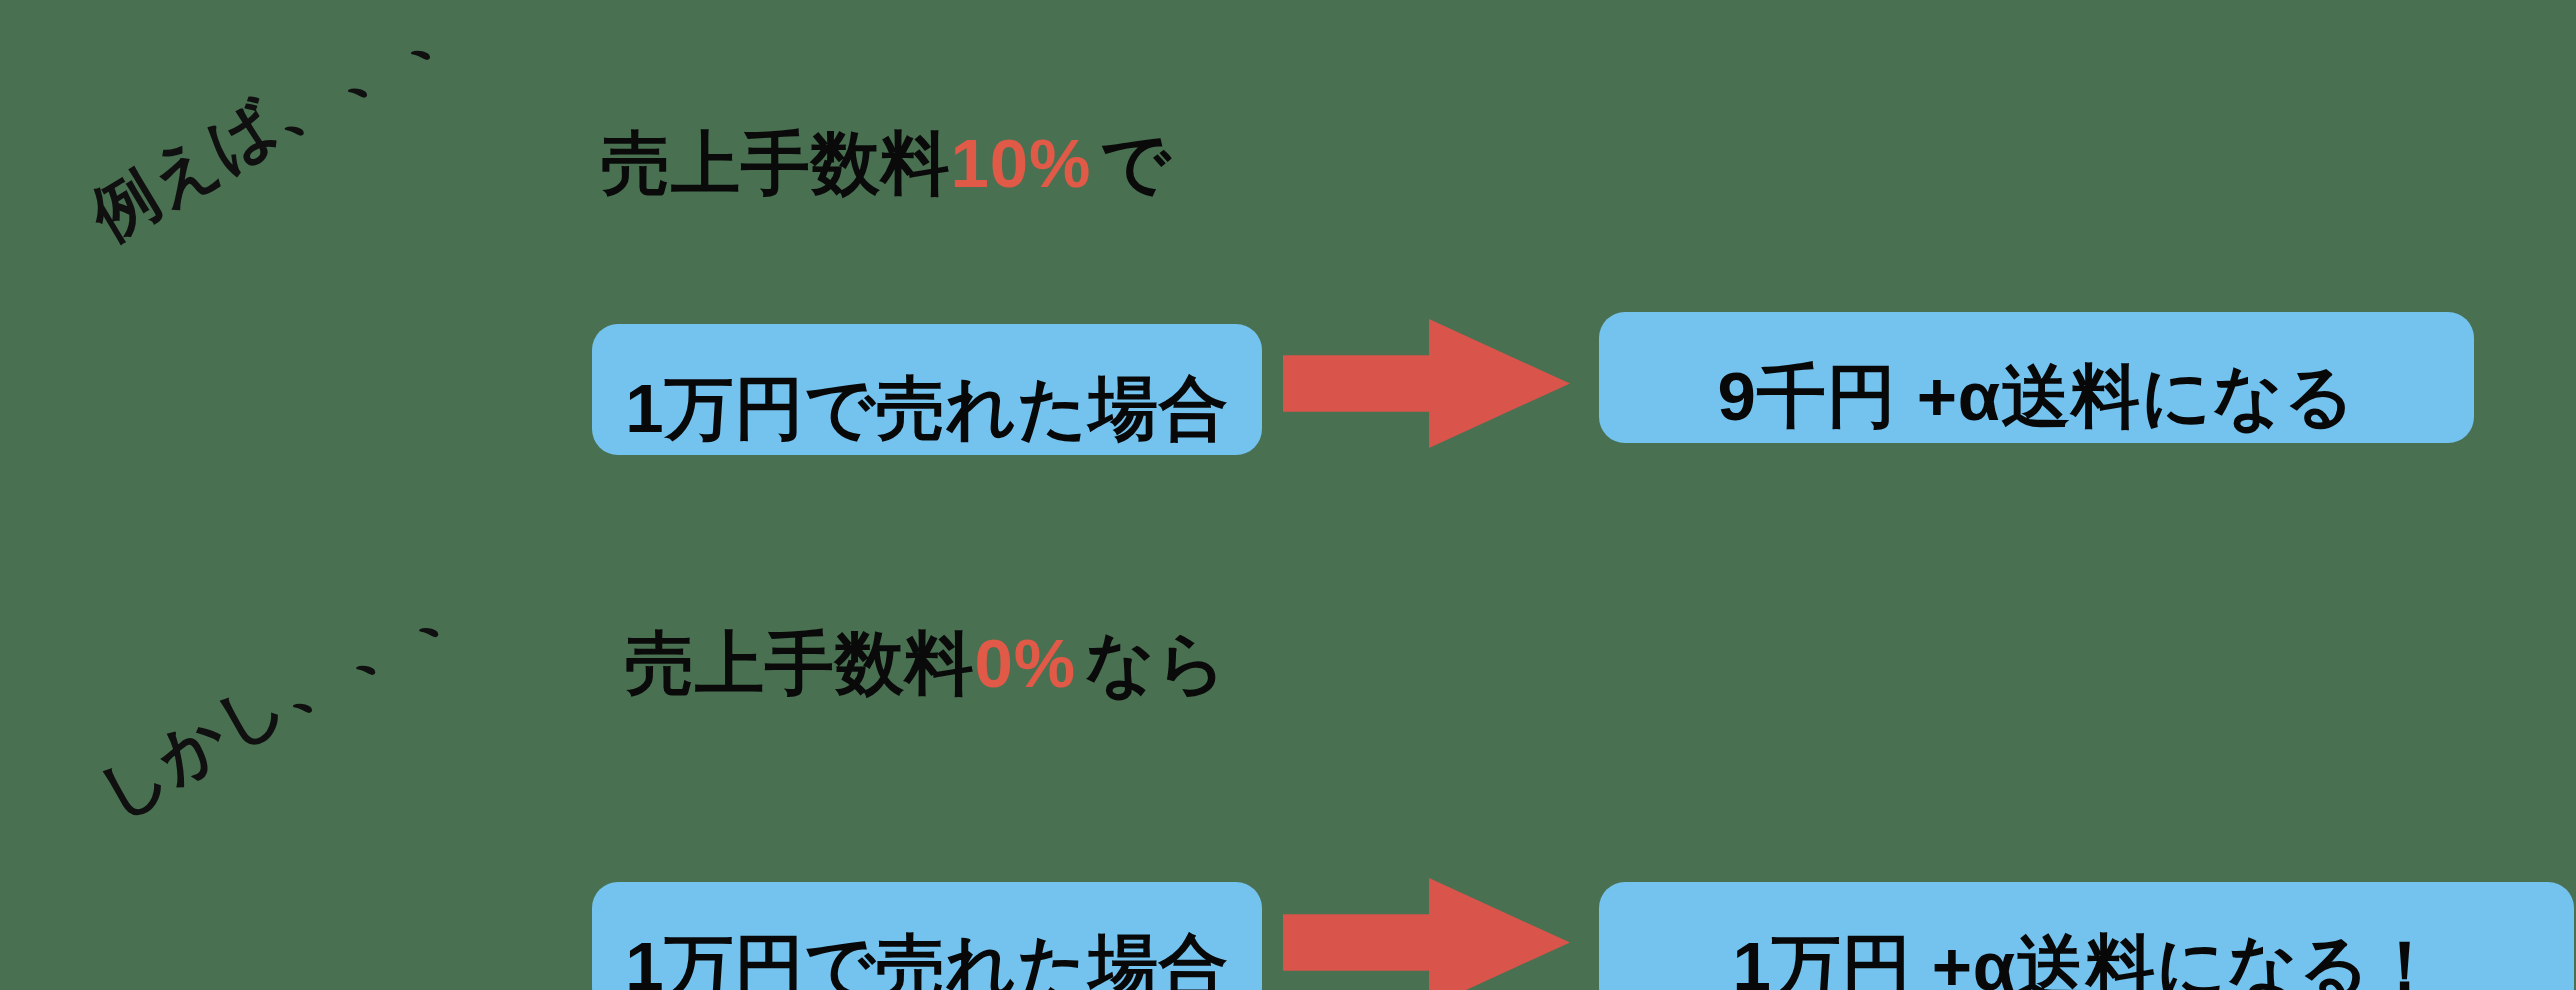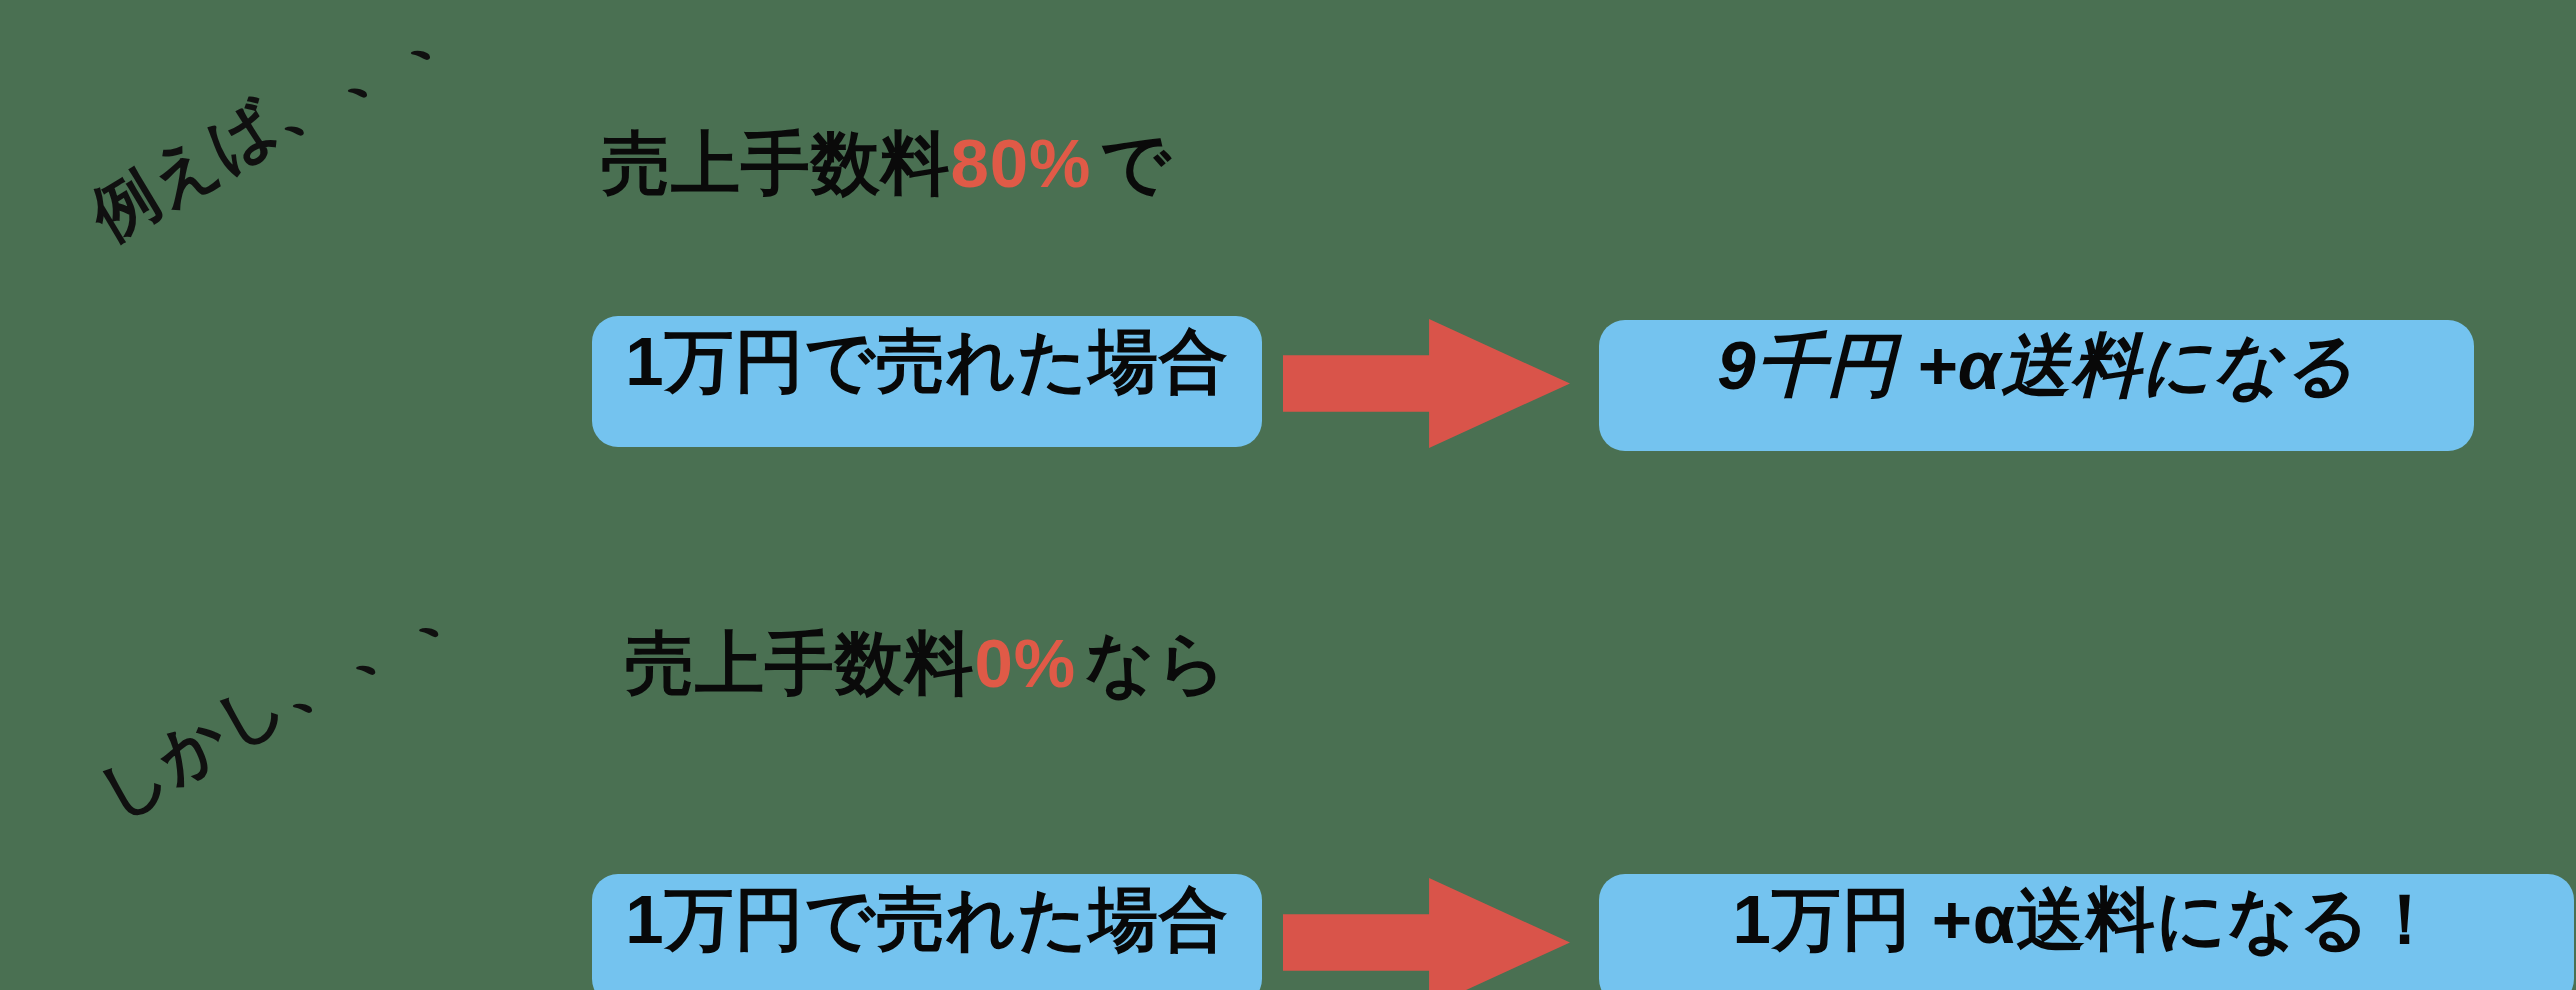--- a/index.html
+++ b/index.html
@@ -54,50 +54,51 @@
 
   #heading-1 { left: 601px; top: 118px; }
   #heading-2 { left: 625px; top: 618px; }
 
   
   .bluebox {
     position: absolute;
     background: #74c3ef;
     border-radius: 26px;
     display: flex;
-    align-items: flex-start;
+    align-items: flex-end;
     justify-content: center;
     color: #080808;
     font-weight: 700;
     font-size: 69px;
     letter-spacing: 0.9px;
     white-space: nowrap;
     box-sizing: border-box;
+    margin-top: 8px;
   }
 
   #box-src-1  { left: 592px;  top: 316px;  width: 670px;  height: 131px; }
-  #box-dst-1  { left: 1599px; top: 320px;  width: 875px; height: 131px; font-style: italic; }
+  #box-dst-1  { left: 1599px; top: 304px;  width: 875px; height: 131px; }
   #box-src-2  { left: 592px;  top: 874px; width: 670px;  height: 131px; }
   #box-dst-2  { left: 1599px; top: 874px; width: 975px; height: 131px; }
 
   
   .arrow {
     position: absolute;
   }
   #arrow-1 { left: 1283px; top: 319px;  width: 287px; height: 129px; }
   #arrow-2 { left: 1283px; top: 878px; width: 287px; height: 129px; }
 </style>
 </head>
 <body>
 
 <div id="canvas">
 
   <div class="annot" id="annot-1"><span>例えば</span><span class="tail">、、、</span></div>
 
-  <div class="heading" id="heading-1"><span>売上手数料</span><span class="accent">80%</span><span class="sp">で</span></div>
+  <div class="heading" id="heading-1"><span>売上手数料</span><span class="accent">10%</span><span class="sp">で</span></div>
 
   <div class="bluebox" id="box-src-1">
       <span>1万円で売れた場合</span>
     </div>
 
   <svg class="arrow" id="arrow-1" viewBox="0 0 334 150">
     <polygon points="0,42 170,42 170,0 334,75 170,150 170,108 0,108" fill="#d9544a"></polygon>
   </svg>
 
   <div class="bluebox" id="box-dst-1">

